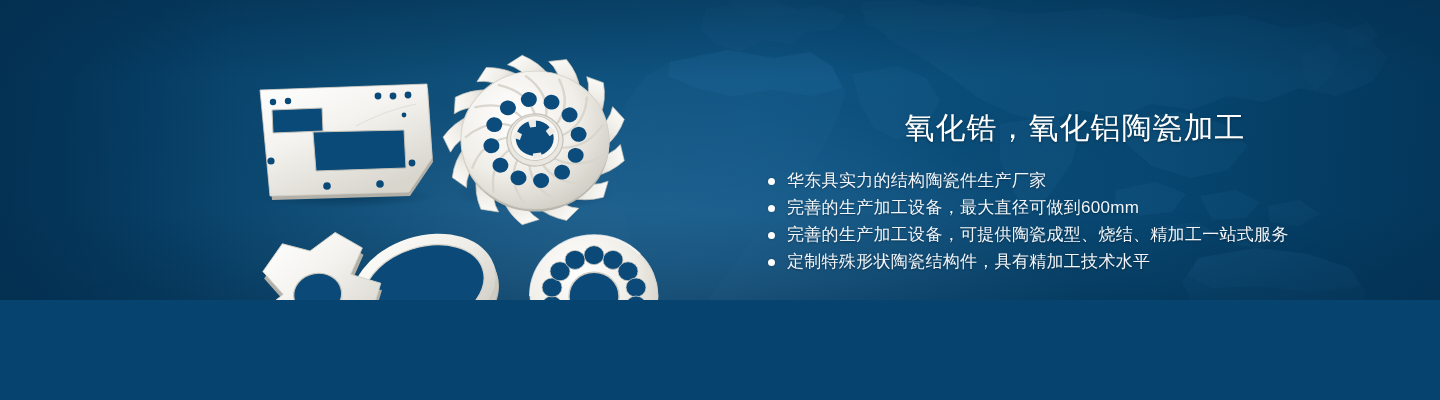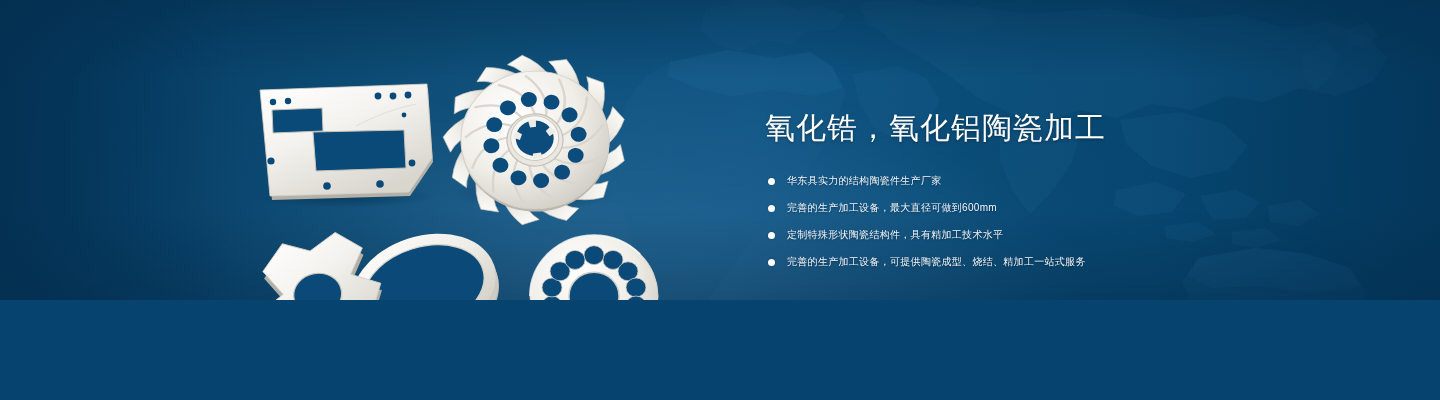--- a/index.html
+++ b/index.html
@@ -11,20 +11,21 @@
   body {
     font-family: "Liberation Sans", "DejaVu Sans", sans-serif;
   }
 
   .banner {
     position: relative;
     width: 1440px;
     height: 300px;
     overflow: hidden;
     background: #06436f;
+    text-align: center;
   }
 
   
   .bg-base {
     position: absolute;
     inset: 0;
     background:
       radial-gradient(ellipse 760px 420px at 640px 330px,
           rgba(72,136,180,0.58) 0%,
           rgba(52,113,160,0.36) 32%,
@@ -101,21 +102,21 @@
     width: 7px;
     height: 7px;
     border-radius: 50%;
     background: #ffffff;
     flex: 0 0 auto;
     margin: 0 12px 0 3px;
     box-shadow: 0 0 2px rgba(0,0,0,0.3);
   }
   .bullet-text {
     color: #f2f6fa;
-    font-size: 10px;
+    font-size: 17px;
     line-height: 22px;
     letter-spacing: 0.3px;
     white-space: nowrap;
     text-shadow: 0 1px 2px rgba(0,0,0,0.35);
   }
 </style>
 </head>
 <body>
 
 <div class="banner">
@@ -346,22 +347,22 @@
       <li class="bullet">
         <span class="bullet-dot"></span>
         <span class="bullet-text">华东具实力的结构陶瓷件生产厂家</span>
       </li>
       <li class="bullet">
         <span class="bullet-dot"></span>
         <span class="bullet-text">完善的生产加工设备，最大直径可做到600mm</span>
       </li>
       <li class="bullet">
         <span class="bullet-dot"></span>
-        <span class="bullet-text">定制特殊形状陶瓷结构件，具有精加工技术水平</span>
+        <span class="bullet-text">完善的生产加工设备，可提供陶瓷成型、烧结、精加工一站式服务</span>
       </li>
       <li class="bullet">
         <span class="bullet-dot"></span>
-        <span class="bullet-text">完善的生产加工设备，可提供陶瓷成型、烧结、精加工一站式服务</span>
+        <span class="bullet-text">定制特殊形状陶瓷结构件，具有精加工技术水平</span>
       </li>
     </ul>
   </div>
 
 </div>
 
 </body></html>

